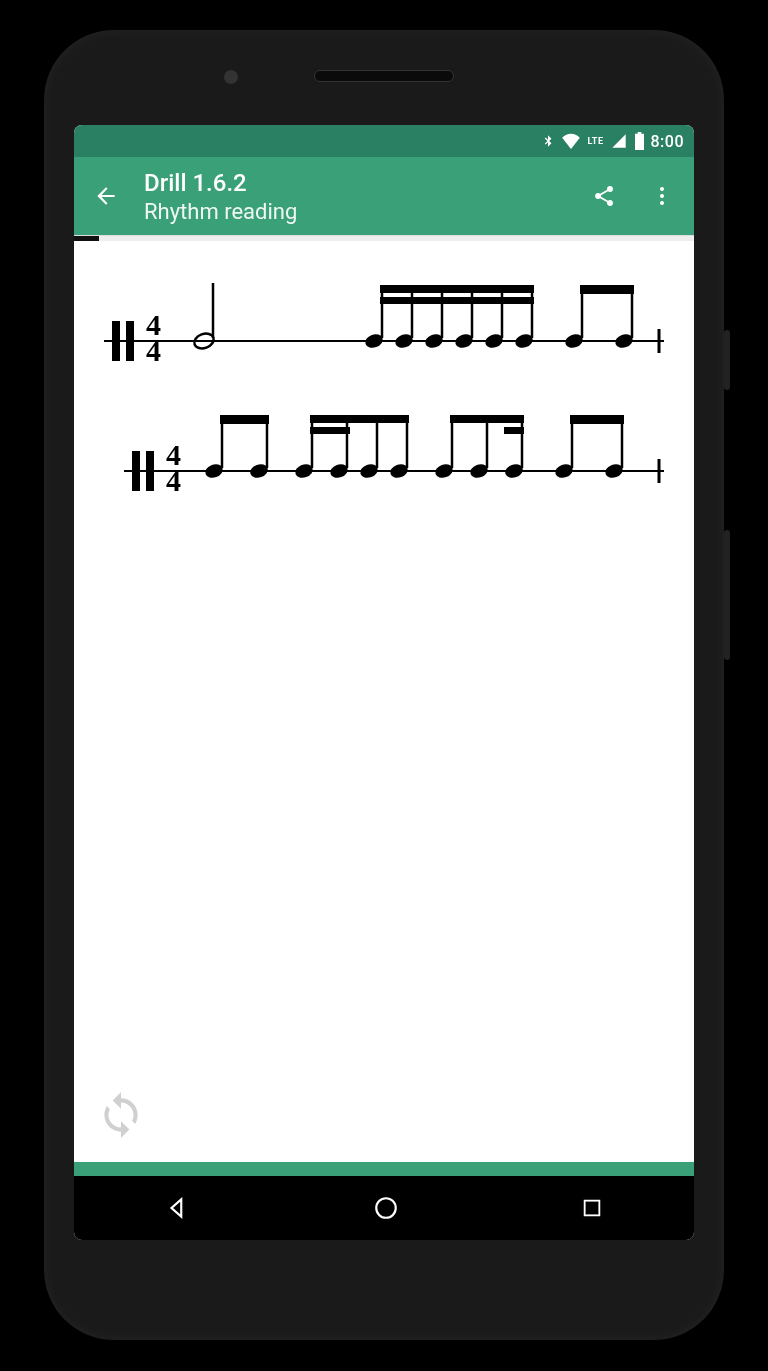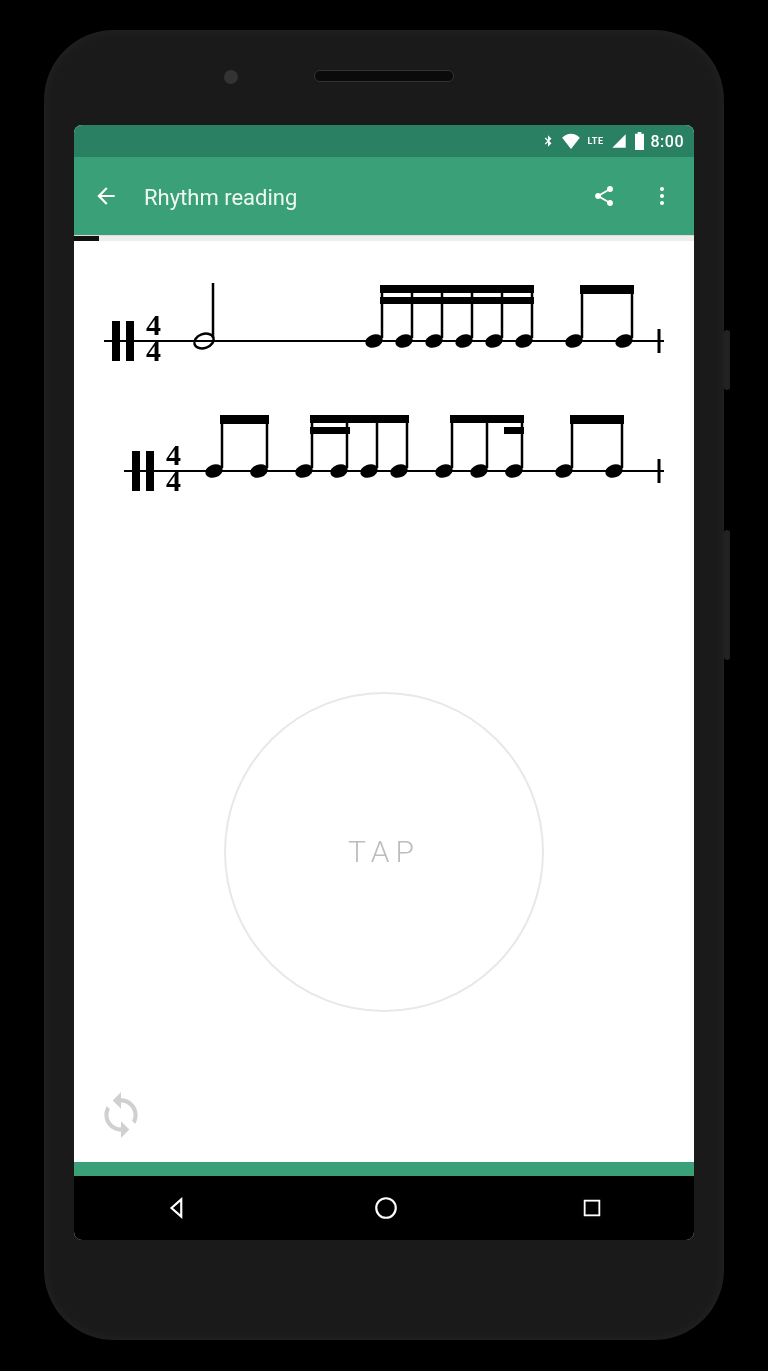--- a/index.html
+++ b/index.html
@@ -165,20 +165,21 @@
       <span class="clock">8:00</span>
     </div>
 
     <div class="app-bar">
       <div class="icon-btn">
         <svg width="26" height="26" viewBox="0 0 24 24" fill="#fff">
             <path d="M20 11H7.8l5.6-5.6L12 4l-8 8 8 8 1.4-1.4L7.8 13H20z"></path>
           </svg>
       </div>
       <div class="titles">
+        <div class="title">Drill 1.6.2</div>
         <div class="subtitle">Rhythm reading</div>
       </div>
       <div class="icon-btn">
         <svg width="24" height="24" viewBox="0 0 24 24" fill="#fff">
             <path d="M18 16c-.8 0-1.5.3-2 .8l-7-4.1c.1-.2.1-.5.1-.7s0-.5-.1-.7l7-4.1c.5.5 1.2.8 2 .8 1.7 0 3-1.3 3-3s-1.3-3-3-3-3 1.3-3 3c0 .2 0 .5.1.7l-7 4.1c-.5-.5-1.2-.8-2-.8-1.7 0-3 1.3-3 3s1.3 3 3 3c.8 0 1.5-.3 2-.8l7 4.1c-.1.2-.1.5-.1.7 0 1.6 1.3 2.9 3 2.9s3-1.3 3-3-1.3-3-3-3z"></path>
           </svg>
       </div>
       <div class="icon-btn">
         <svg width="24" height="24" viewBox="0 0 24 24" fill="#fff">
             <circle cx="12" cy="5" r="2"></circle>
@@ -282,23 +283,20 @@
             <line x1="478" y1="67" x2="478" y2="18" stroke="#000" stroke-width="2.5"></line>
             <line x1="528" y1="67" x2="528" y2="18" stroke="#000" stroke-width="2.5"></line>
             <rect x="476" y="14" width="54" height="9" fill="#000"></rect>
           </g>
           <line x1="565" y1="58" x2="565" y2="82" stroke="#000" stroke-width="3"></line>
         </g>
       </svg>
     </div>
 
     <div class="tap-area">
-      <div class="tap-circle">
-        <span>TAP</span>
-      </div>
       <div class="replay-btn">
         <svg width="50" height="50" viewBox="0 0 24 24" fill="#999">
           <path d="M12 4V1L8 5l4 4V6c3.3 0 6 2.7 6 6 0 1-.3 2-.7 2.8l1.5 1.5C19.5 15 20 13.6 20 12c0-4.4-3.6-8-8-8zm0 14c-3.3 0-6-2.7-6-6 0-1 .3-2 .7-2.8L5.2 7.7C4.5 9 4 10.4 4 12c0 4.4 3.6 8 8 8v3l4-4-4-4v3z"></path>
         </svg>
       </div>
     </div>
 
     <div class="footer-bar"></div>
 
     <div class="nav-bar">

